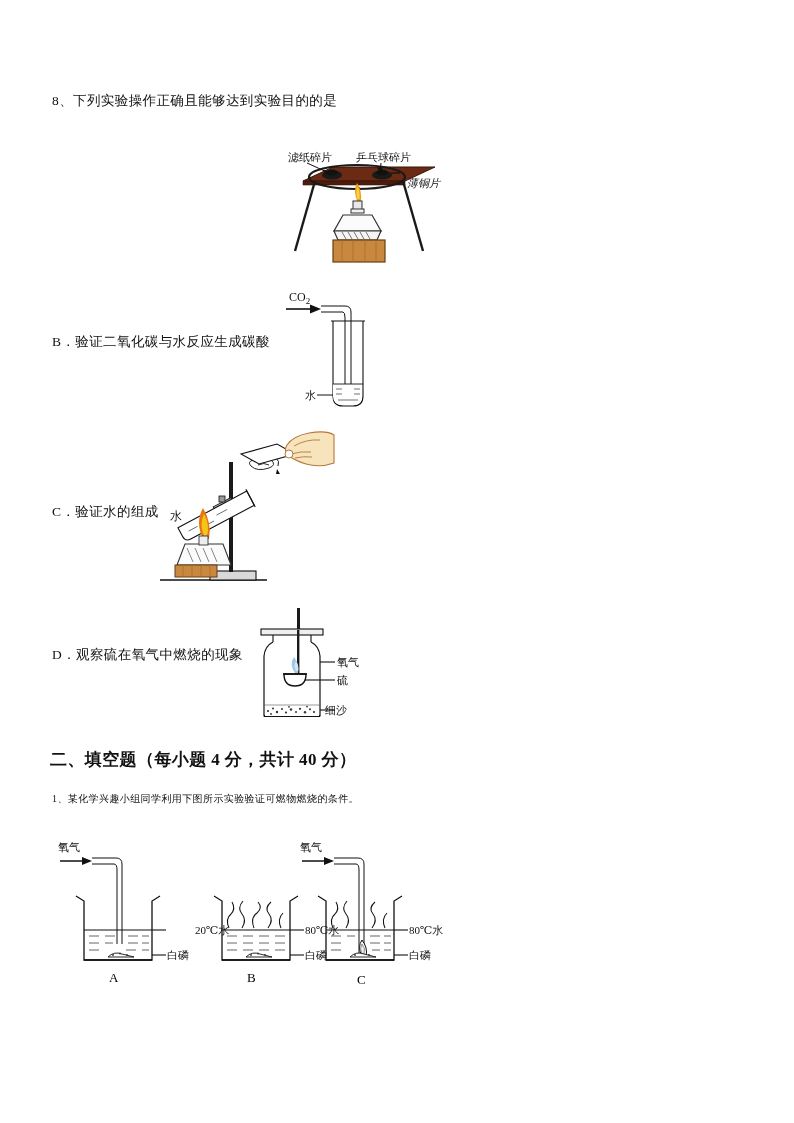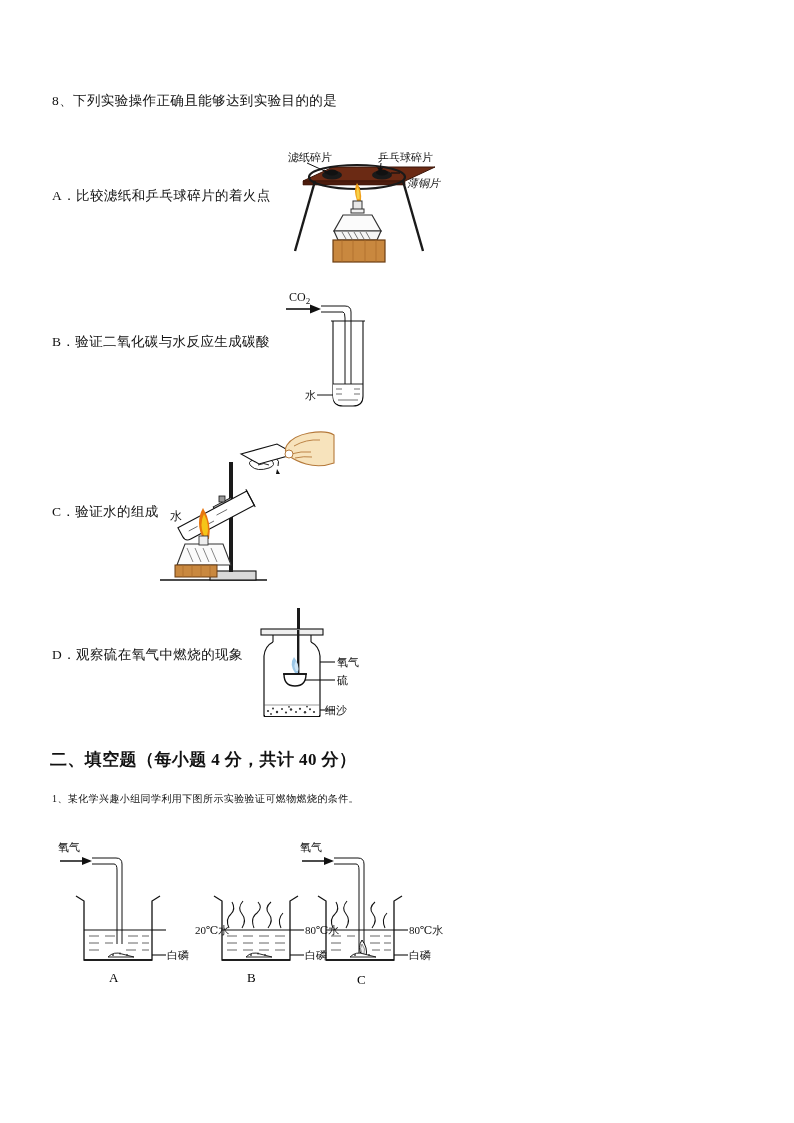--- a/index.html
+++ b/index.html
@@ -71,21 +71,20 @@
   }
   svg { display: block; overflow: visible; }
 </style>
 </head>
 <body>
 
 <div class="page">
 
   <div class="txt q-stem">8、下列实验操作正确且能够达到实验目的的是</div>
 
-  <div class="txt opt optA">A．比较滤纸和乒乓球碎片的着火点</div>
 
   <div class="fig" style="left:285px; top:145px;">
     <svg width="180" height="125" viewBox="0 0 180 125">
 
       <polygon points="18,36 120,36 150,22 48,22" fill="#6b2a14" stroke="#3a1408" stroke-width="1"></polygon>
       <polygon points="18,36 120,36 120,40 18,40" fill="#4c1c0d" stroke="#3a1408" stroke-width="0.6"></polygon>
 
       <ellipse cx="72" cy="32" rx="48" ry="12" fill="none" stroke="#1a1a1a" stroke-width="2.2"></ellipse>
 
       <ellipse cx="47" cy="30" rx="10" ry="4.5" fill="#1a1a1a"></ellipse>
@@ -117,21 +116,21 @@
       <g stroke="#a96c2a" stroke-width="0.7">
         <line x1="57" y1="95" x2="57" y2="117"></line>
         <line x1="68" y1="95" x2="68" y2="117"></line>
         <line x1="80" y1="95" x2="80" y2="117"></line>
         <line x1="91" y1="95" x2="91" y2="117"></line>
       </g>
     </svg>
   </div>
 
   <div class="lbl" style="left:288px; top:150px;">滤纸碎片</div>
-  <div class="lbl" style="left:378px; top:150px;">乒乓球碎片</div>
+  <div class="lbl" style="left:356px; top:150px;">乒乓球碎片</div>
   <div class="lbl" style="left:407px; top:176px;font-style:italic;">薄铜片</div>
 
   <div class="fig" style="left:285px; top:145px;">
     <svg width="180" height="60" viewBox="0 0 180 60">
       <line x1="22" y1="18" x2="44" y2="28" stroke="#111" stroke-width="1"></line>
       <polygon points="44,28 39,24.5 40,28.5" fill="#111"></polygon>
       <line x1="96" y1="18" x2="95" y2="27" stroke="#111" stroke-width="1"></line>
       <polygon points="95,27 92,22.5 98,23" fill="#111"></polygon>
       <line x1="106" y1="28" x2="115" y2="28" stroke="#111" stroke-width="1.2"></line>
     </svg>

